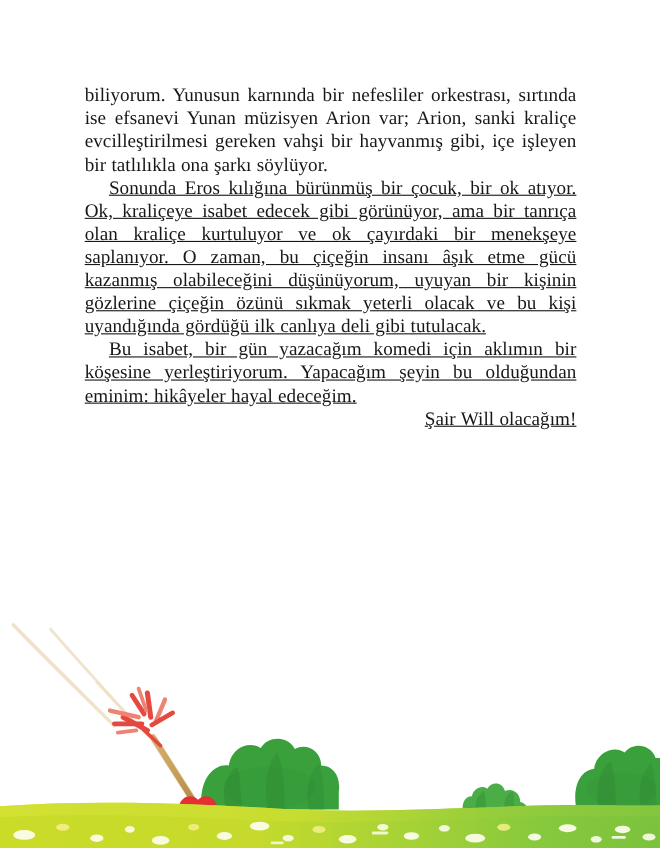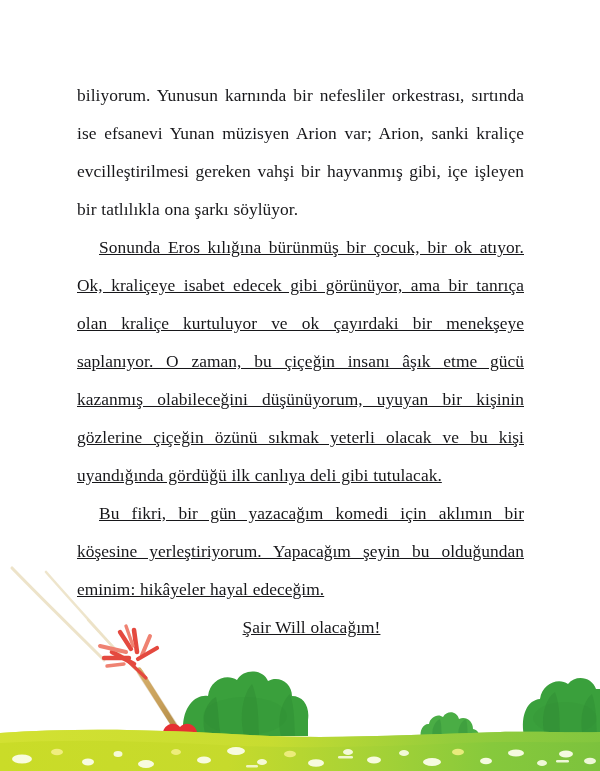--- a/index.html
+++ b/index.html
@@ -25,37 +25,37 @@
   
   #book-text {
     position: absolute;
     left: 77px;
     top: 76px;
     width: 447px;
   }
   .para {
     margin: 0;
     font-size: 17.4px;
-    line-height: 38px;
+    line-height: 21px;
     color: #17171a;
     text-align: justify;
     text-justify: inter-word;
     letter-spacing: 0.05px;
     word-spacing: 0.4px;
     -webkit-font-smoothing: antialiased;
   }
   .para.indent {
     text-indent: 22px;
     text-decoration: underline;
   }
   .para.noindent {
     text-indent: 0;
   }
   .para.last-short {
-    text-align: center;
+    text-align: right;
   }
 
   
   #illustration {
     position: absolute;
     left: 0;
     top: 560px;
     width: 600px;
     height: 211px;
     pointer-events: none;
@@ -65,21 +65,21 @@
   }
 </style>
 </head>
 <body>
 
 <div id="page">
 
   <div id="book-text">
     <p class="para noindent">biliyorum. Yunusun karnında bir nefesliler orkestrası, sırtında ise efsanevi Yunan müzisyen Arion var; Arion, sanki kraliçe evcilleştirilmesi gereken vahşi bir hayvanmış gibi, içe işleyen bir tatlılıkla ona şarkı söylüyor.</p>
     <p class="para indent">Sonunda Eros kılığına bürünmüş bir çocuk, bir ok atıyor. Ok, kraliçeye isabet edecek gibi görünüyor, ama bir tanrıça olan kraliçe kurtuluyor ve ok çayırdaki bir menekşeye saplanıyor. O zaman, bu çiçeğin insanı âşık etme gücü kazanmış olabileceğini düşünüyorum, uyuyan bir kişinin gözlerine çiçeğin özünü sıkmak yeterli olacak ve bu kişi uyandığında gördüğü ilk canlıya deli gibi tutulacak.</p>
-    <p class="para indent">Bu fikri, bir gün yazacağım komedi için aklımın bir köşesine yerleştiriyorum. Yapacağım şeyin bu olduğundan eminim: hikâyeler hayal edeceğim.</p>
+    <p class="para indent">Bu isabet, bir gün yazacağım komedi için aklımın bir köşesine yerleştiriyorum. Yapacağım şeyin bu olduğundan eminim: hikâyeler hayal edeceğim.</p>
     <p class="para indent last-short">Şair Will olacağım!</p>
   </div>
 
   <div id="illustration">
     <svg width="600" height="211" viewBox="0 0 600 211" xmlns="http://www.w3.org/2000/svg">
       <defs>
         <linearGradient id="grassGrad" x1="0" y1="0" x2="1" y2="0">
           <stop offset="0%" stop-color="#cadc28"></stop>
           <stop offset="38%" stop-color="#c6da2c"></stop>
           <stop offset="62%" stop-color="#a6d236"></stop>

